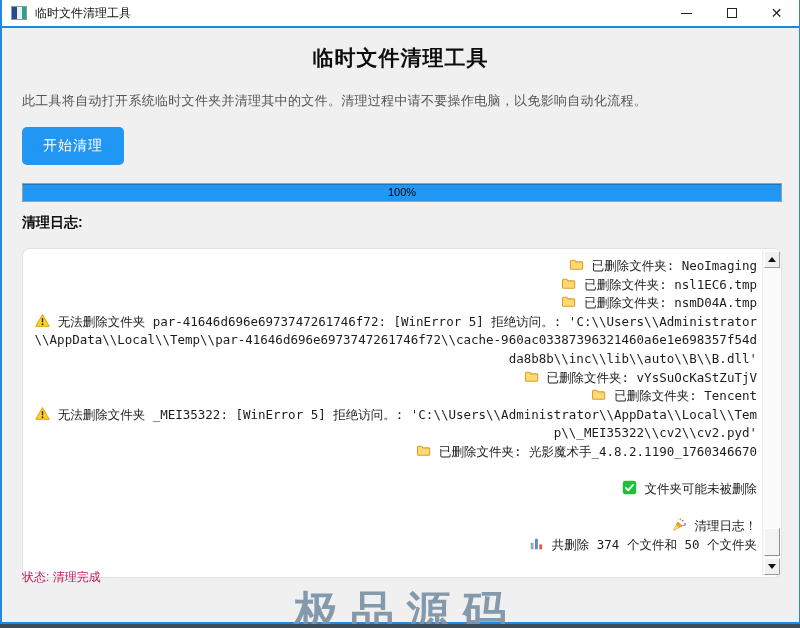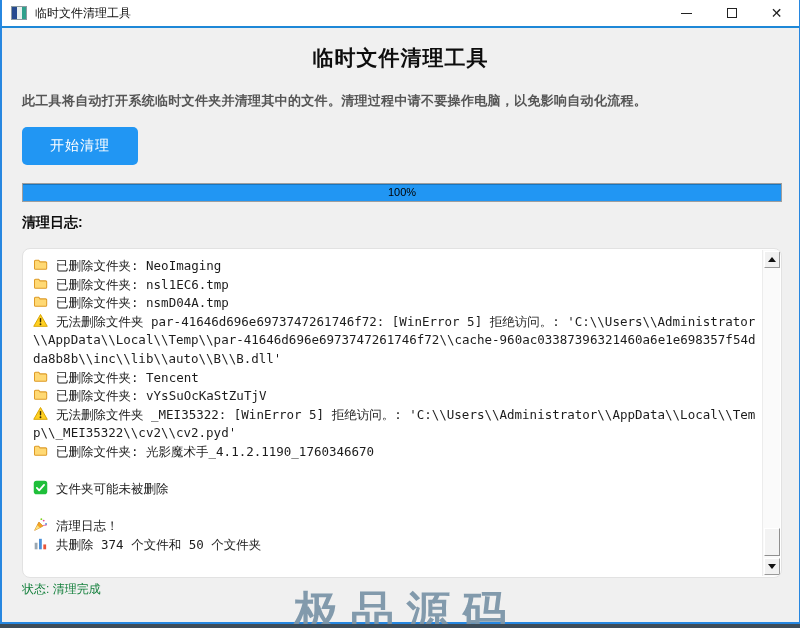--- a/index.html
+++ b/index.html
@@ -42,25 +42,25 @@
   .glyph-close { font-size: 14px; color: #222; line-height: 1; font-family: "DejaVu Sans", sans-serif; }
 
   
   .page-title {
     position: absolute; top: 44px; left: 0; right: 0;
     text-align: center; font-size: 21px; font-weight: bold; color: #0d0d0d;
     letter-spacing: 1px;
   }
   .description {
     position: absolute; top: 92px; left: 20px; right: 20px;
-    font-size: 13px; color: #555; letter-spacing: 0.3px; font-weight: bold;
+    font-size: 13px; color: #555; letter-spacing: 0.3px;
   }
   .start-button {
     position: absolute; top: 127px; left: 20px;
-    width: 116px; height: 38px;
+    width: 102px; height: 38px;
     background: #2196f3; color: #ffffff; font-size: 14px;
     border: none; border-radius: 5px;
     font-family: "Liberation Sans", "DejaVu Sans", sans-serif;
     letter-spacing: 1px;
   }
   .progress {
     position: absolute; top: 183px; left: 20px; width: 760px; height: 19px;
     background: #e6e6e6; border: 1px solid #9e9e9e; 
   }
   .progress-fill {
@@ -80,20 +80,21 @@
   .log-box {
     position: absolute; top: 248px; left: 20px; width: 760px; height: 330px;
     background: #ffffff; border: 1px solid #e2e2e2; border-radius: 8px;
     overflow: hidden;
   }
   .log-content {
     position: absolute; top: 8px; left: 10px; right: 24px; bottom: 2px;
     font-family: "DejaVu Sans Mono", monospace;
     font-size: 12.5px; color: #1c1c1c;
     overflow: hidden;
+    text-align: right;
   }
   .log-line { line-height: 18.6px; min-height: 18.6px; word-break: break-all; }
   .log-icon { display: inline-block; width: 15px; height: 15px; margin-right: 8px; vertical-align: -2px; }
   .log-icon svg { width: 15px; height: 15px; display: block; }
   
   .scrollbar {
     position: absolute; top: 1px; right: 1px; bottom: 1px; width: 18px;
     background: #fafafa; border-left: 1px solid #ececec;
   }
   .sb-btn {
@@ -104,22 +105,22 @@
   .sb-up { top: 1px; }
   .sb-down { bottom: 1px; }
   .tri-up { width: 0; height: 0; border-left: 4px solid transparent; border-right: 4px solid transparent; border-bottom: 5px solid #111; }
   .tri-down { width: 0; height: 0; border-left: 4px solid transparent; border-right: 4px solid transparent; border-top: 5px solid #111; }
   .sb-thumb {
     position: absolute; left: 1px; width: 16px; height: 28px; bottom: 20px;
     background: #f3f3f3; border: 1px solid; border-color: #ffffff #8f8f8f #8f8f8f #ffffff;
   }
   
   .status-text {
-    position: absolute; top: 581px; left: 20px;
-    font-size: 12px; color: #15803d;
+    position: absolute; top: 569px; left: 20px;
+    font-size: 12px; color: #be185d;
   }
   .watermark {
     position: absolute; top: 583px; left: 50%; transform: translateX(-50%);
     font-size: 44px; font-weight: bold; color: #7d96a9;
     letter-spacing: 12px; white-space: nowrap; padding-left: 12px;
     opacity: 0.95;
   }
   .bottom-shadow {
     position: absolute; bottom: 0; left: 0; width: 800px; height: 4px;
     background: #3d4c59;
@@ -173,32 +174,32 @@
         <div class="log-line"><span class="log-icon"><svg viewBox="0 0 16 16">
               <path d="M1.6 4.6 a1.1 1.1 0 0 1 1.1-1.1 h3.4 l1.4 1.7 h6 a1.1 1.1 0 0 1 1.1 1.1 v5.6 a1.1 1.1 0 0 1 -1.1 1.1 h-10.8 a1.1 1.1 0 0 1 -1.1-1.1 z" fill="#ffd974" stroke="#de9b26" stroke-width="1.1"></path>
             </svg></span><span>已删除文件夹: nsmD04A.tmp</span></div>
         <div class="log-line"><span class="log-icon"><svg viewBox="0 0 16 16">
               <path d="M8 1.6 L15.2 14.2 H0.8 Z" fill="#ffd021" stroke="#d8a200" stroke-width="1" stroke-linejoin="round"></path>
               <rect x="7.25" y="5.2" width="1.5" height="4.8" rx="0.75" fill="#3a2b00"></rect>
               <circle cx="8" cy="12" r="1" fill="#3a2b00"></circle>
             </svg></span><span>无法删除文件夹 par-41646d696e6973747261746f72: [WinError 5] 拒绝访问。: 'C:\\Users\\Administrator\\AppData\\Local\\Temp\\par-41646d696e6973747261746f72\\cache-960ac03387396321460a6e1e698357f54dda8b8b\\inc\\lib\\auto\\B\\B.dll'</span></div>
         <div class="log-line"><span class="log-icon"><svg viewBox="0 0 16 16">
               <path d="M1.6 4.6 a1.1 1.1 0 0 1 1.1-1.1 h3.4 l1.4 1.7 h6 a1.1 1.1 0 0 1 1.1 1.1 v5.6 a1.1 1.1 0 0 1 -1.1 1.1 h-10.8 a1.1 1.1 0 0 1 -1.1-1.1 z" fill="#ffd974" stroke="#de9b26" stroke-width="1.1"></path>
+            </svg></span><span>已删除文件夹: vYsSuOcKaStZuTjV</span></div>
+        <div class="log-line"><span class="log-icon"><svg viewBox="0 0 16 16">
+              <path d="M1.6 4.6 a1.1 1.1 0 0 1 1.1-1.1 h3.4 l1.4 1.7 h6 a1.1 1.1 0 0 1 1.1 1.1 v5.6 a1.1 1.1 0 0 1 -1.1 1.1 h-10.8 a1.1 1.1 0 0 1 -1.1-1.1 z" fill="#ffd974" stroke="#de9b26" stroke-width="1.1"></path>
             </svg></span><span>已删除文件夹: Tencent</span></div>
-        <div class="log-line"><span class="log-icon"><svg viewBox="0 0 16 16">
-              <path d="M1.6 4.6 a1.1 1.1 0 0 1 1.1-1.1 h3.4 l1.4 1.7 h6 a1.1 1.1 0 0 1 1.1 1.1 v5.6 a1.1 1.1 0 0 1 -1.1 1.1 h-10.8 a1.1 1.1 0 0 1 -1.1-1.1 z" fill="#ffd974" stroke="#de9b26" stroke-width="1.1"></path>
-            </svg></span><span>已删除文件夹: vYsSuOcKaStZuTjV</span></div>
         <div class="log-line"><span class="log-icon"><svg viewBox="0 0 16 16">
               <path d="M8 1.6 L15.2 14.2 H0.8 Z" fill="#ffd021" stroke="#d8a200" stroke-width="1" stroke-linejoin="round"></path>
               <rect x="7.25" y="5.2" width="1.5" height="4.8" rx="0.75" fill="#3a2b00"></rect>
               <circle cx="8" cy="12" r="1" fill="#3a2b00"></circle>
             </svg></span><span>无法删除文件夹 _MEI35322: [WinError 5] 拒绝访问。: 'C:\\Users\\Administrator\\AppData\\Local\\Temp\\_MEI35322\\cv2\\cv2.pyd'</span></div>
         <div class="log-line"><span class="log-icon"><svg viewBox="0 0 16 16">
               <path d="M1.6 4.6 a1.1 1.1 0 0 1 1.1-1.1 h3.4 l1.4 1.7 h6 a1.1 1.1 0 0 1 1.1 1.1 v5.6 a1.1 1.1 0 0 1 -1.1 1.1 h-10.8 a1.1 1.1 0 0 1 -1.1-1.1 z" fill="#ffd974" stroke="#de9b26" stroke-width="1.1"></path>
-            </svg></span><span>已删除文件夹: 光影魔术手_4.1.2.1190_1760346670</span></div>
+            </svg></span><span>已删除文件夹: 光影魔术手_4.8.2.1190_1760346670</span></div>
         <div class="log-line"><span>&nbsp;</span></div>
         <div class="log-line"><span class="log-icon"><svg viewBox="0 0 16 16">
               <rect x="0.8" y="0.8" width="14.4" height="14.4" rx="3" fill="#1fbf3a"></rect>
               <path d="M4.1 8.4 l2.5 2.6 5.2-5.8" stroke="#ffffff" stroke-width="1.9" fill="none" stroke-linecap="round" stroke-linejoin="round"></path>
             </svg></span><span>文件夹可能未被删除</span></div>
         <div class="log-line"><span>&nbsp;</span></div>
         <div class="log-line"><span class="log-icon"><svg viewBox="0 0 16 16">
               <path d="M1.8 14.2 L6.3 5.4 L10.6 9.7 Z" fill="#f6a623" stroke="#d07f12" stroke-width="0.8"></path>
               <path d="M1.8 14.2 L4.6 8.7 L7.3 11.4 Z" fill="#fde07a"></path>
               <circle cx="11.4" cy="3.8" r="1" fill="#e64a8d"></circle>

